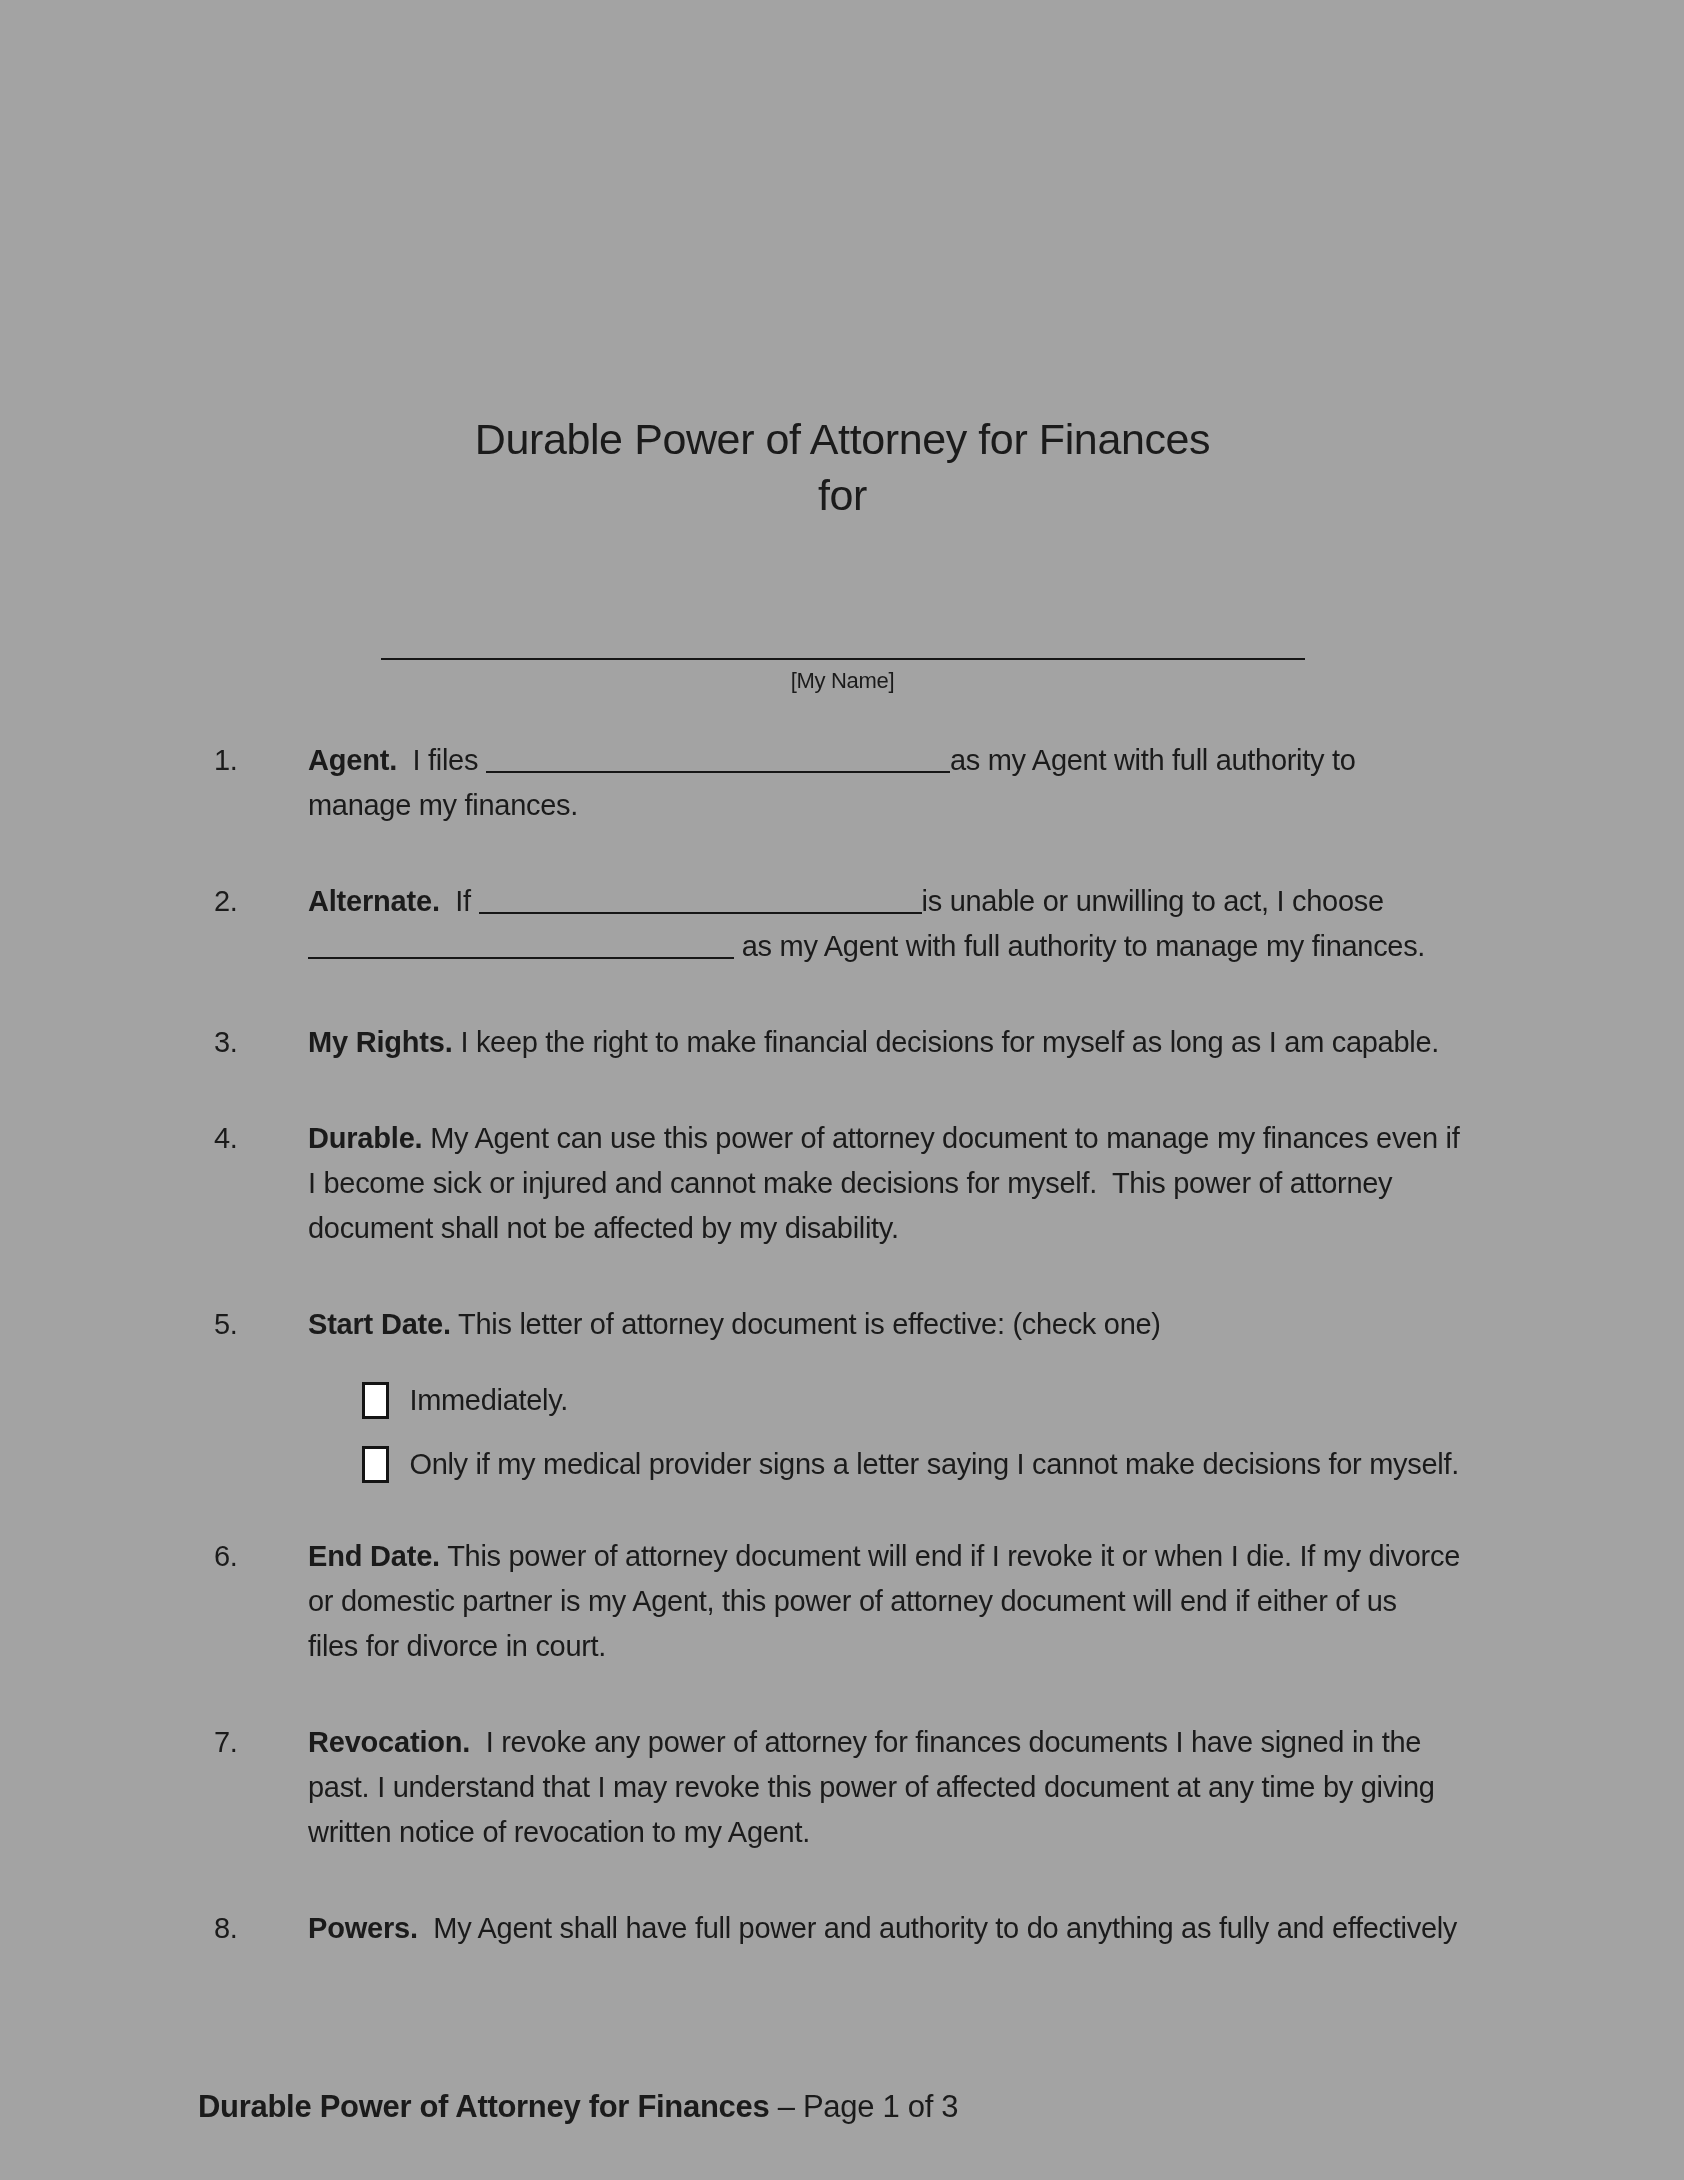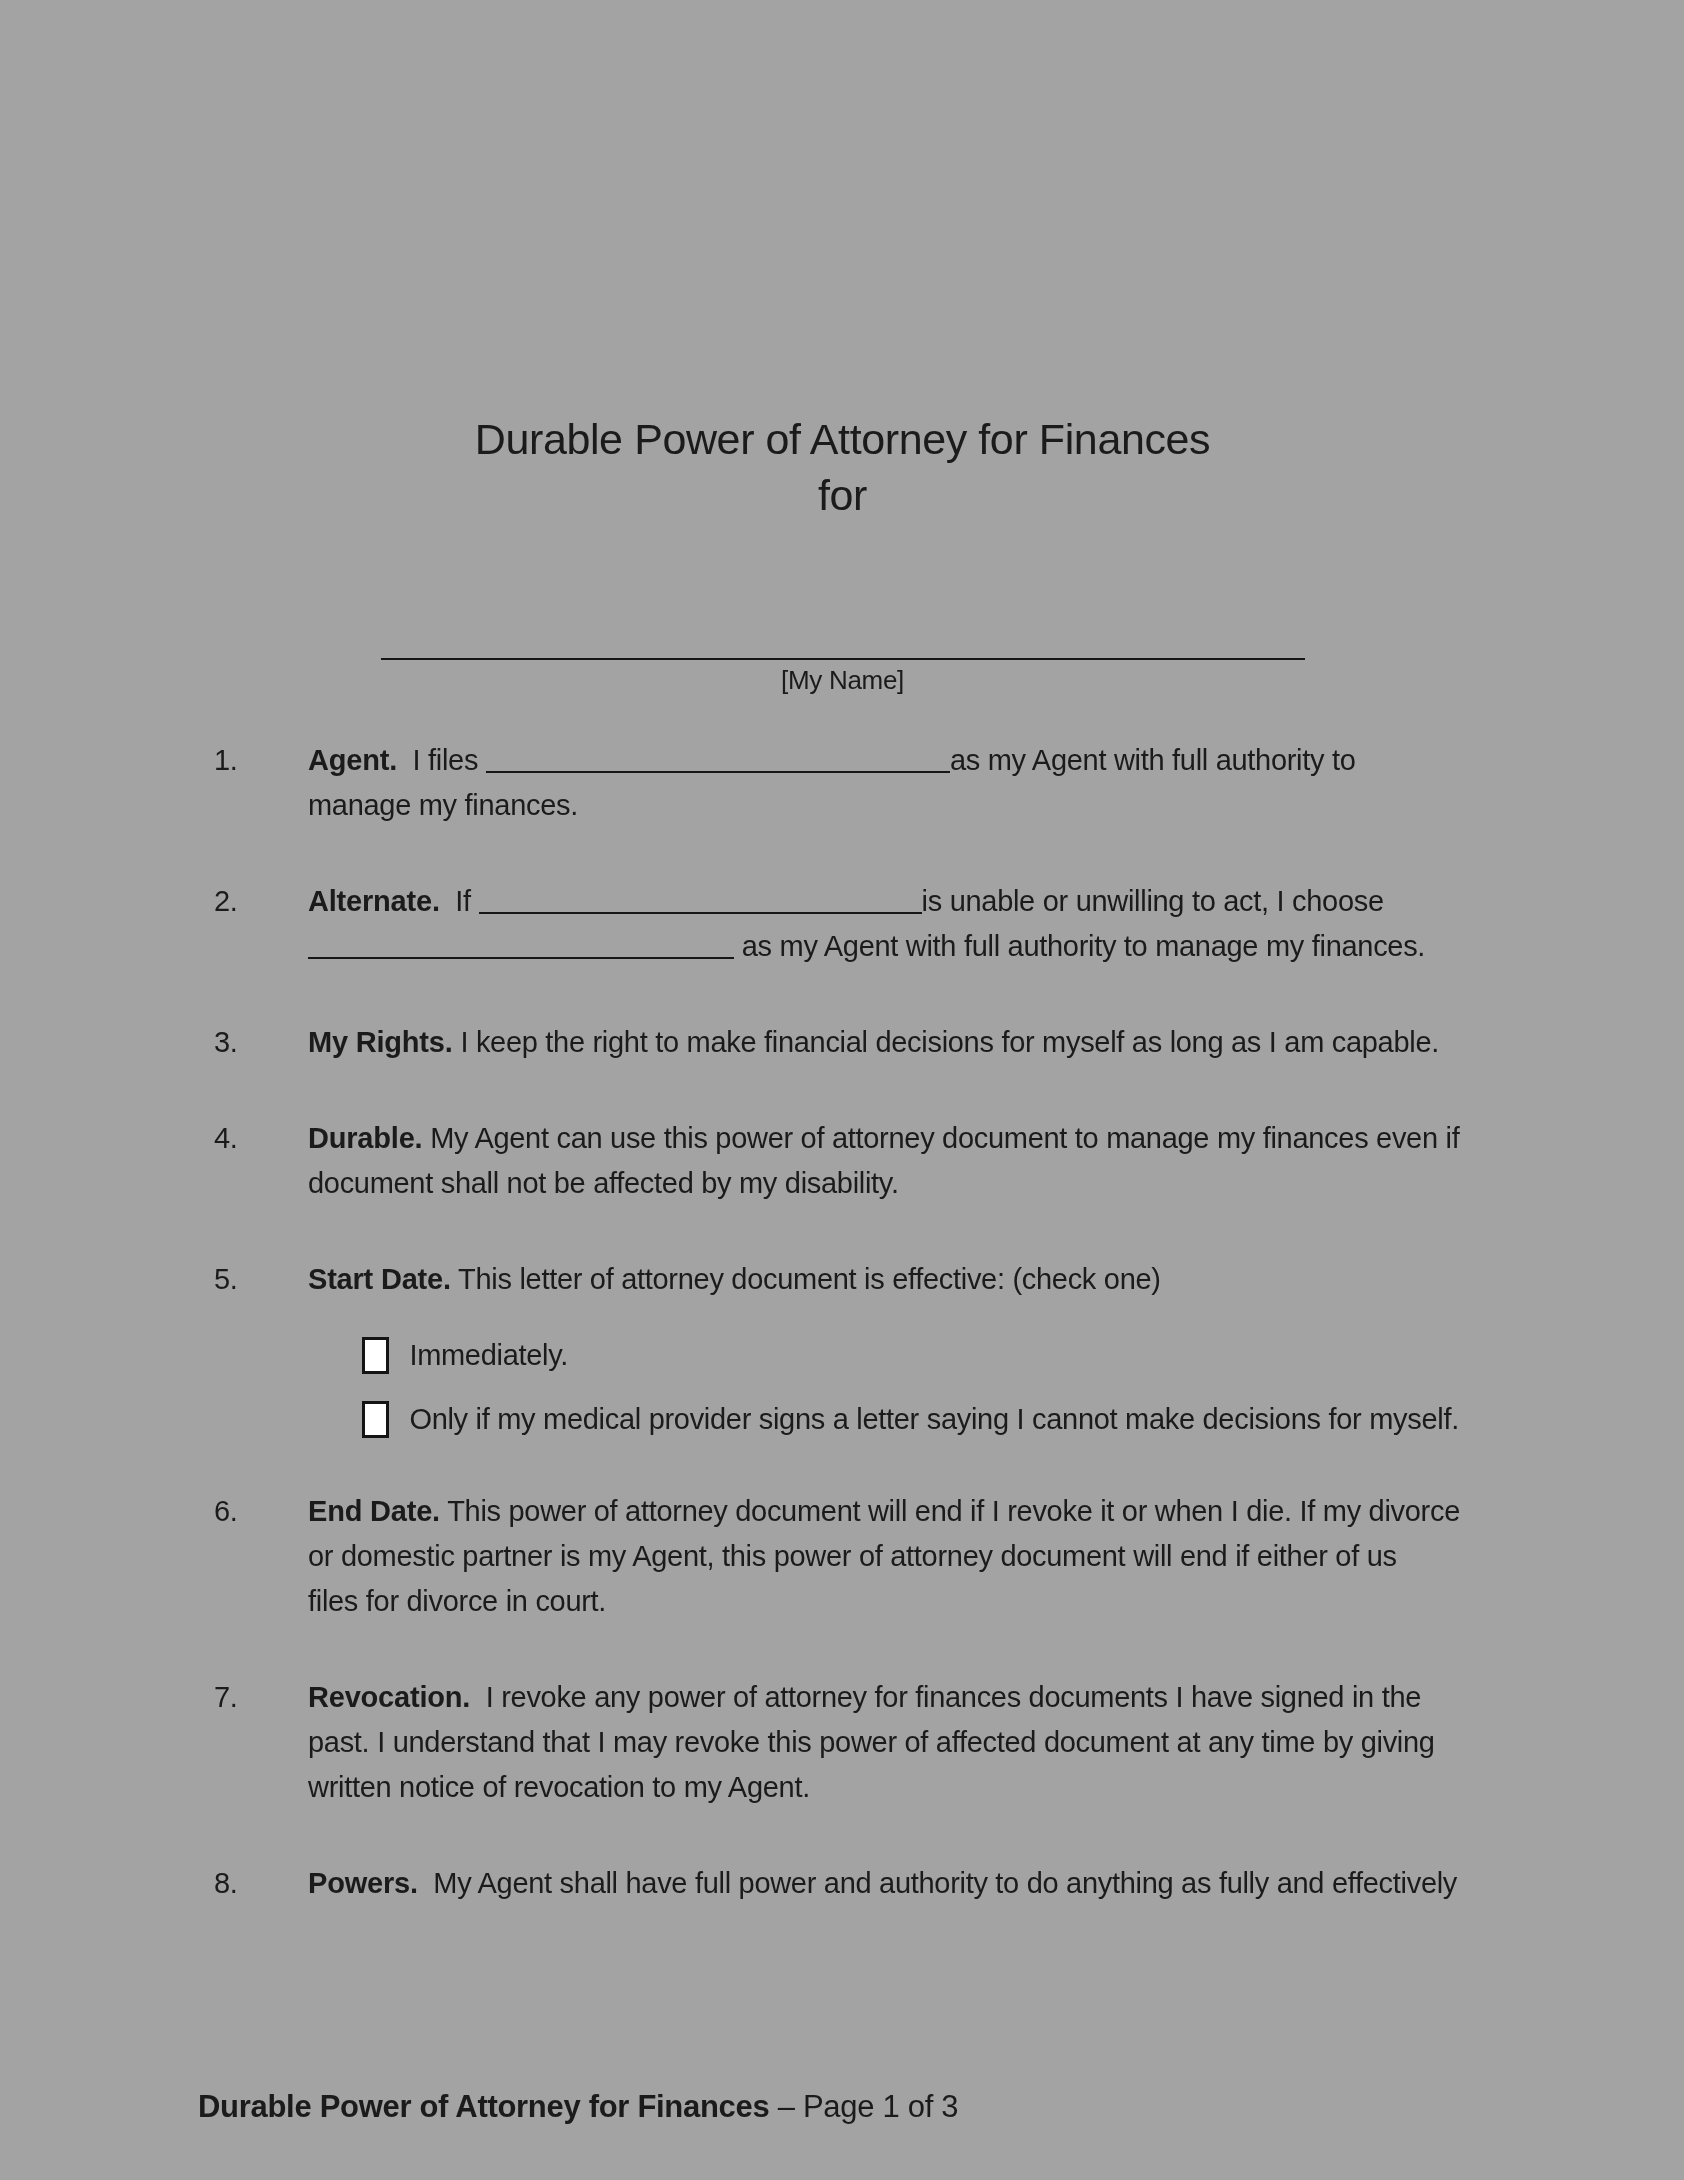--- a/index.html
+++ b/index.html
@@ -23,21 +23,21 @@
   .name-line{
     width:924px;
     margin:135px auto 0 auto;
     border-bottom:2.6px solid #161616;
     height:0;
   }
   .name-label{
     text-align:center;
     line-height:37px;
     margin-top:1.7px;
-    font-size:26px;
+    font-size:22px;
   }
   .doc-list{
     margin:39px 0 0 198px;
     width:1329px;
   }
   .item{
     display:flex;
     margin-bottom:51px;
   }
   .item .num{
@@ -116,20 +116,21 @@
       <div class="item">
         <div class="num">3.</div>
         <div class="body">
           <div class="line"><b>My Rights.</b><span> I keep the right to make financial decisions for myself as long as I am capable.</span></div>
         </div>
       </div>
       <div class="item">
         <div class="num">4.</div>
         <div class="body">
           <div class="line"><b>Durable.</b><span> My Agent can use this power of attorney document to manage my finances even if</span></div>
+          <div class="line"><span>I become sick or injured and cannot make decisions for myself.  This power of attorney</span></div>
           <div class="line"><span>document shall not be affected by my disability.</span></div>
         </div>
       </div>
       <div class="item">
         <div class="num">5.</div>
         <div class="body">
           <div class="line"><b>Start Date.</b><span> This letter of attorney document is effective: (check one)</span></div>
           <div class="checkrow">
             <span class="checkbox"></span>
             <span>Immediately.</span>

